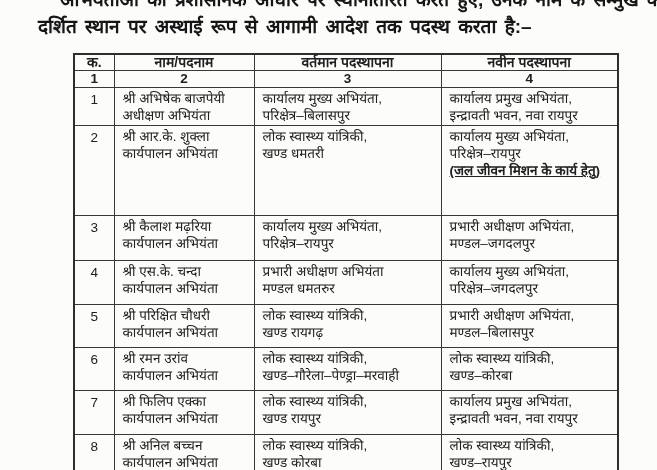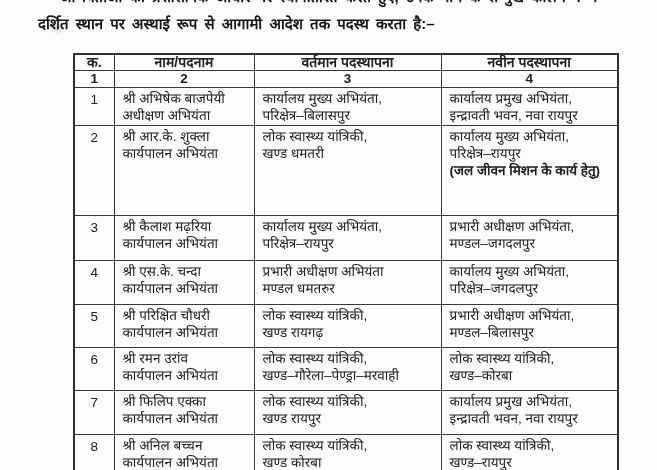--- a/index.html
+++ b/index.html
@@ -10,21 +10,21 @@
     color:#1c1c1c;
     position:relative;
   }
   .page{position:absolute;inset:0;}
   .smudge{
     position:absolute;left:48px;top:22px;width:18px;height:12px;
     background:radial-gradient(ellipse at center, rgba(120,120,120,.35), rgba(120,120,120,0) 70%);
   }
   .intro-line{
     position:absolute;
-    font-size:15px;font-weight:600;color:#161616;
+    font-size:19px;font-weight:600;color:#161616;
     word-spacing:3px;white-space:nowrap;
   }
   .intro-line1{top:-14px;left:60px;}
   .intro-line2{top:13px;left:38px;}
   table.transfer{
     position:absolute;left:73px;top:53px;
     width:544px;
     border-collapse:collapse;table-layout:fixed;
     font-size:13.5px;line-height:17px;color:#202020;
   }
@@ -40,21 +40,21 @@
   td{vertical-align:top;padding:2px 4px 0 8px;white-space:pre-line;}
   td.c-num{text-align:center;padding:3px 0 0 0;}
   tr.r1{height:38px;}
   tr.r2{height:90px;}
   tr.r3{height:45px;}
   tr.r4{height:44px;}
   tr.r5{height:43px;}
   tr.r6{height:43px;}
   tr.r7{height:44px;}
   tr.r8{height:46px;}
-  .note{display:block;font-weight:700;white-space:pre-line;}
+  .note{display:block;font-weight:700;white-space:pre-line;text-decoration:underline;}
 </style>
 </head>
 <body>
 
 <div class="page">
 
   <div class="smudge"></div>
 
   <div class="intro-line intro-line1">अभियंताओं को प्रशासनिक आधार पर स्थानांतरित करते हुए, उनके नाम के सम्मुख कॉलम 4 में</div>
   <div class="intro-line intro-line2">दर्शित स्थान पर अस्थाई रूप से आगामी आदेश तक पदस्थ करता है:–</div>

